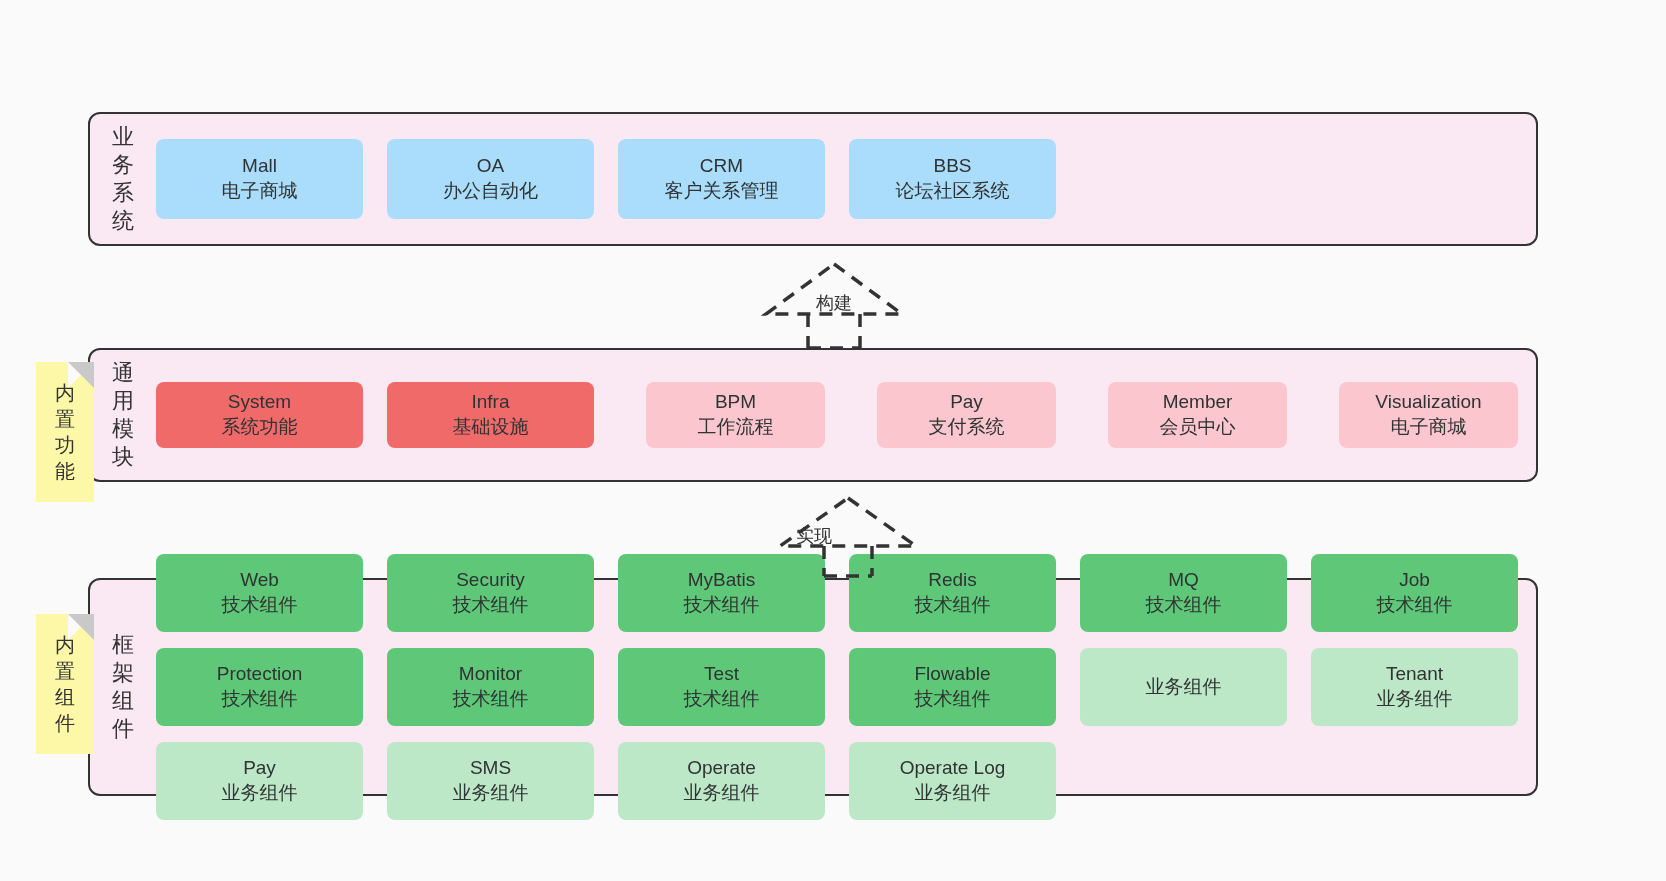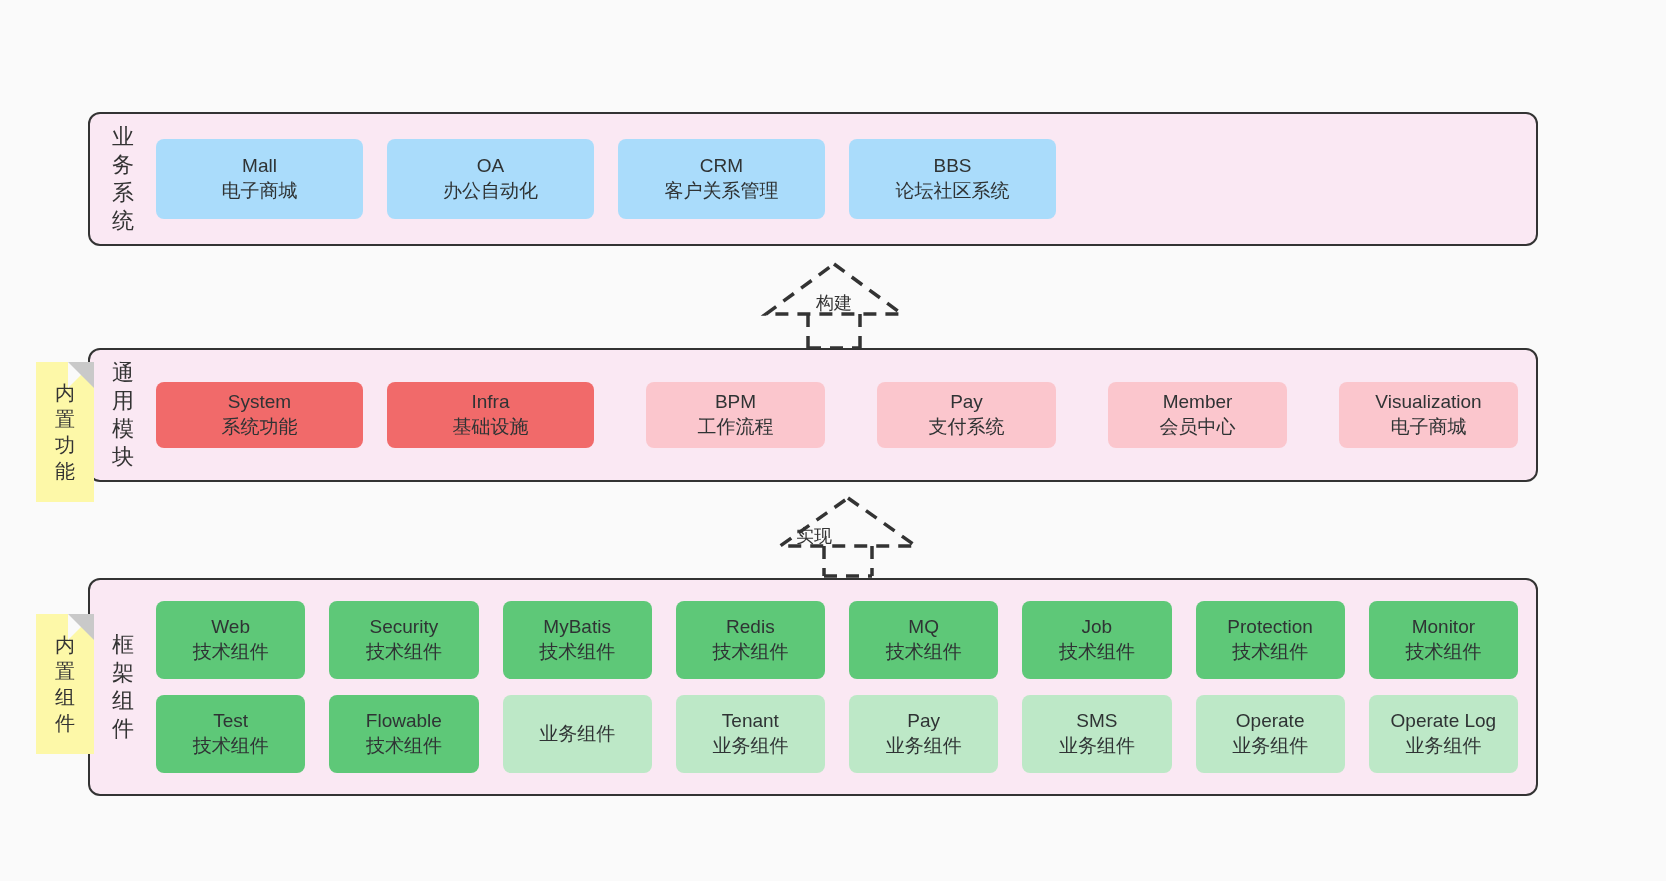--- a/index.html
+++ b/index.html
@@ -58,21 +58,21 @@
   .boxes {
     flex: 1 1 auto;
     display: grid;
     gap: 16px 24px;
     padding: 0 18px 0 6px;
     height: 100%;
     align-content: center;
     box-sizing: border-box;
   }
   .boxes.cols6 { grid-template-columns: repeat(6, 1fr); }
-  .boxes.cols8 { grid-template-columns: repeat(8, 1fr); }
+  .boxes.cols8 { grid-template-columns: repeat(6, 1fr); }
 
   .node {
     border-radius: 8px;
     display: flex;
     flex-direction: column;
     align-items: center;
     justify-content: center;
     text-align: center;
     font-size: 19px;
     line-height: 1.30;

